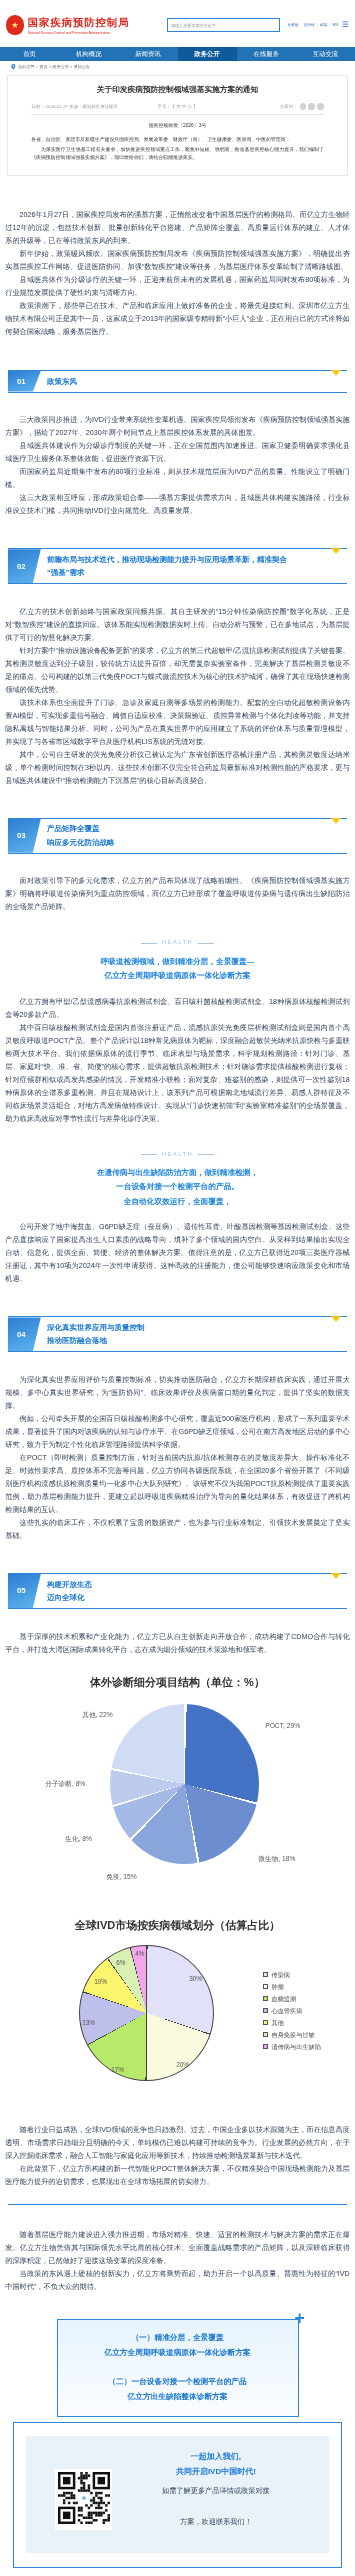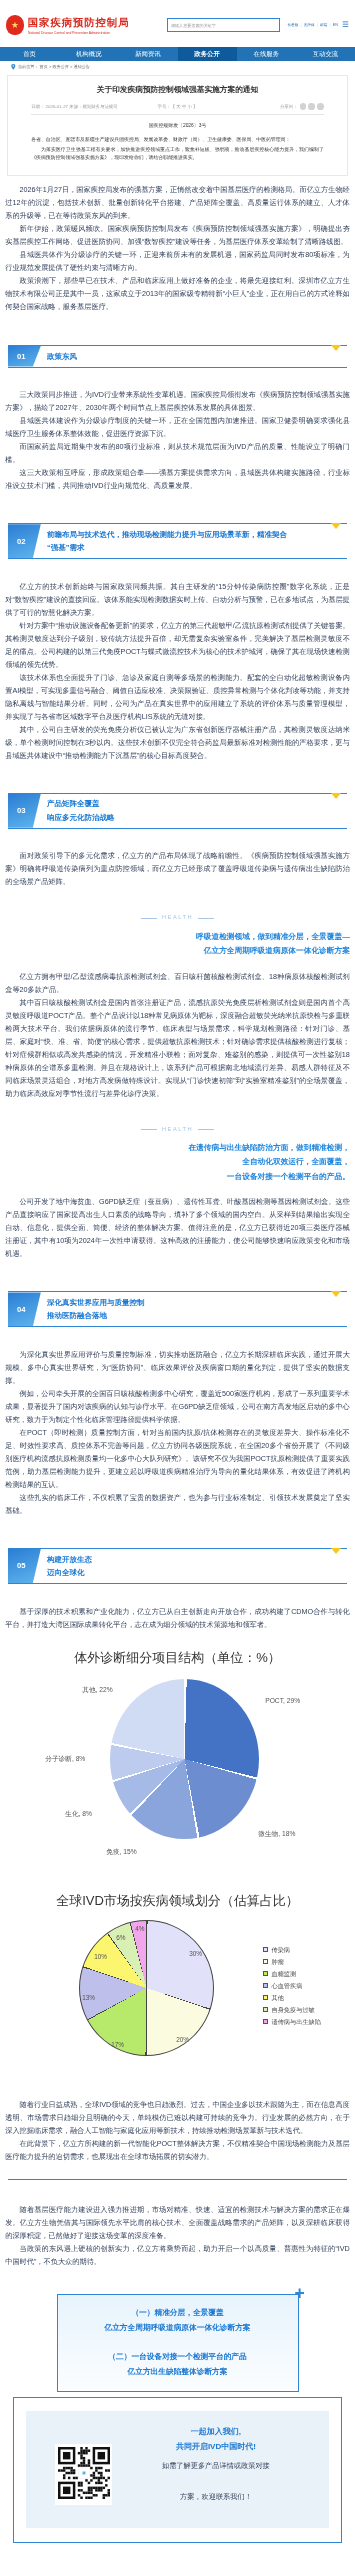--- a/index.html
+++ b/index.html
@@ -34,36 +34,36 @@
   .doc-meta .m-right{flex:1;display:flex;align-items:center;justify-content:flex-end;gap:2.1px;}
   .share-dot{width:6.7px;height:6.7px;border-radius:50%;background:#d2d2d2;display:inline-block;cursor:pointer;}
   .doc-hr{border:0;border-top:0.5px solid #e5e5e5;margin:4.1px 0 0 0;}
   .doc-no{text-align:center;font-size:4.9px;color:#333;margin-top:7.2px;}
   .doc-rcpt{font-size:4.9px;color:#333;margin-top:8.2px;line-height:7.7px;}
   .doc-body{font-size:4.9px;color:#333;margin-top:2.1px;line-height:7.7px;text-indent:2em;text-align:justify;}
 
   
   .article{padding:0 5.2px;color:#32405a;font-size:7.2px;line-height:13px;}
   .pgroup p{margin:0;text-indent:2em;text-align:justify;}
-  .intro{margin-top:5px;}
+  .intro{margin-top:30px;}
 
   .banner{position:relative;margin:31px 2.6px 20.6px 2.6px;border-top:1px solid #2e86d5;border-bottom:1px solid #2e86d5;background:#fff;display:flex;align-items:center;min-height:19.6px;}
   .banner .chip{flex:0 0 auto;width:33px;align-self:stretch;background:linear-gradient(160deg,#2a7dd3,#5fb6ee);clip-path:polygon(0 0,100% 0,76% 100%,0 100%);color:#fff;font-weight:bold;font-size:7.7px;display:flex;align-items:center;justify-content:center;padding-right:6.2px;box-sizing:border-box;}
   .banner .btitle{padding:3.6px 15.5px 3.6px 6.2px;color:#1a78d2;font-weight:bold;font-size:7.5px;line-height:13.4px;}
   .banner .tri{position:absolute;top:-1px;right:6.2px;width:0;height:0;border-left:5.7px solid transparent;border-right:5.7px solid transparent;border-top:6.7px solid #f6c81c;}
   .banner.b1{margin-top:32px;}
 
   .health{display:flex;align-items:center;justify-content:center;gap:5.2px;margin:23px 0 5.2px 0;color:#a9c6e4;font-size:5.7px;letter-spacing:1.5px;}
   .health .hline{width:15.5px;height:0.5px;background:#a9c6e4;}
   .subhead{text-align:center;color:#2186dd;font-weight:bold;font-size:7.7px;line-height:14.4px;margin-bottom:11.3px;}
-  .subhead div{text-indent:0;text-align:right;}
+  .subhead div{text-indent:0;}
 
   
   .chart{margin-top:20.6px;}
-  .ctitle{text-align:center;font-weight:normal;color:#333;font-size:13px;}
+  .ctitle{text-align:center;font-weight:bold;color:#333;font-size:11px;}
   .c1wrap{position:relative;height:204px;margin-top:5.2px;}
   .pie{border-radius:50%;}
   .pie1{position:absolute;left:105px;top:9.3px;width:149px;height:160px;}
   .plbl{position:absolute;font-size:6.7px;color:#555;white-space:nowrap;}
   .plbl-0{left:260px;top:25px;}   
   .plbl-1{left:253px;top:158px;}  
   .plbl-2{left:101px;top:176px;}  
   .plbl-3{left:60px;top:138px;}  
   .plbl-4{left:40px;top:83px;}   
   .plbl-5{left:77px;top:13.4px;}   
@@ -238,22 +238,22 @@
         <p>其中百日咳核酸检测试剂盒是国内首张注册证产品，流感抗原荧光免疫层析检测试剂盒则是国内首个高灵敏度呼吸道POCT产品。整个产品设计以18种常见病原体为靶标，深度融合超敏荧光纳米抗原快检与多重联检两大技术平台。我们依据病原体的流行季节、临床表型与场景需求，科学规划检测路径：针对门诊、基层、家庭对“快、准、省、简便”的核心需求，提供超敏抗原检测技术；针对确诊需求提供核酸检测进行复核；针对症候群相似或高发共感染的情况，开发精准小联检；面对复杂、难鉴别的感染，则提供可一次性鉴别18种病原体的全谱系多重检测。并且在规格设计上，该系列产品可根据南北地域流行差异、易感人群特征及不同临床场景灵活组合，对地方高发病做特殊设计。实现从“门诊快速初筛”到“实验室精准鉴别”的全场景覆盖，助力临床高效应对季节性流行与差异化诊疗决策。</p>
       </div>
 
     <div class="health">
       <span class="hline"></span>
       <span>HEALTH</span>
       <span class="hline"></span>
     </div>
     <div class="subhead">
         <div>在遗传病与出生缺陷防治方面，做到精准检测，</div>
+        <div>一台设备对接一个检测平台的产品。</div>
         <div>全自动化双效运行，全面覆盖，</div>
-        <div>一台设备对接一个检测平台的产品。</div>
       </div>
     <div class="pgroup">
         <p>公司开发了地中海贫血、G6PD缺乏症（蚕豆病）、遗传性耳聋、叶酸基因检测等基因检测试剂盒。这些产品直接响应了国家提高出生人口素质的战略导向，填补了多个领域的国内空白。从采样到结果输出实现全自动、信息化，提供全面、简便、经济的整体解决方案。值得注意的是，亿立方已获得近20项三类医疗器械注册证，其中有10项为2024年一次性申请获得。这种高效的注册能力，使公司能够快速响应政策变化和市场机遇。</p>
       </div>
 
     <div class="banner">
       <span class="chip">04</span>
       <div class="btitle">
         <div>深化真实世界应用与质量控制</div>
         <div>推动医防融合落地</div>

